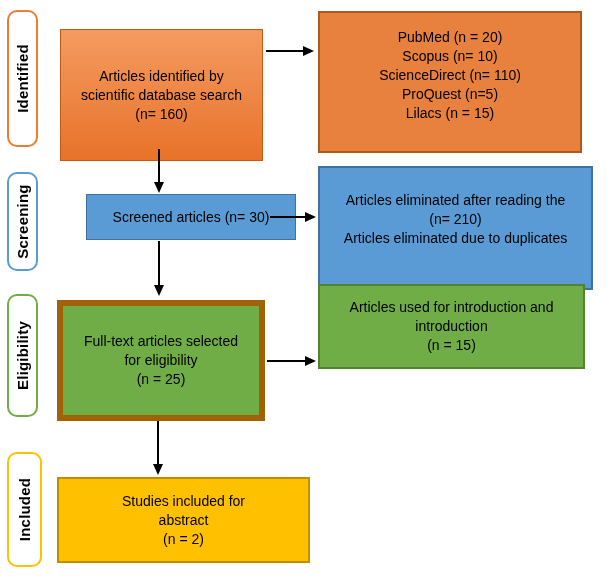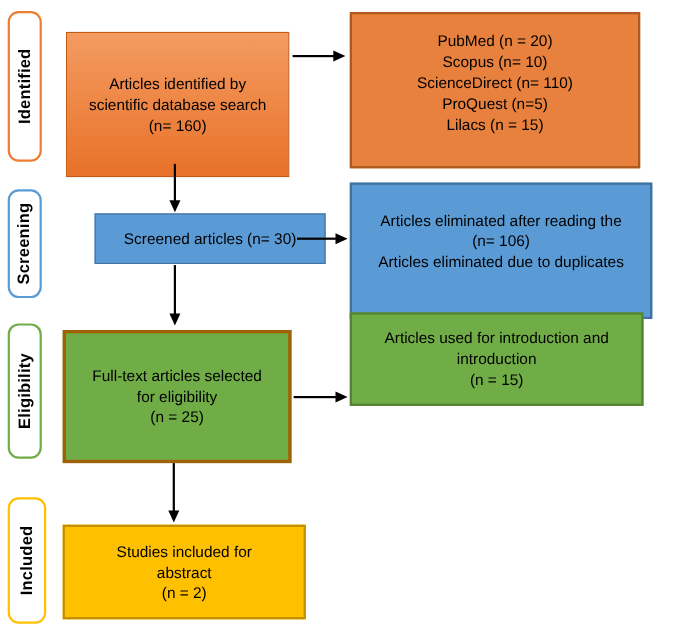--- a/index.html
+++ b/index.html
@@ -23,24 +23,24 @@
   #box-identified-main   { left:60px;  top:17px;  width:203px; height:132px;
                            background:linear-gradient(180deg,#F49B61 0%,#E87229 100%);
                            border:1px solid #C05A15;margin-top:12px; }
   #box-identified-sources{ left:318px; top:11px;  width:264px; height:142px;
                            background:#E8813D; border:2px solid #AD5A1E; padding-bottom:14px; }
   #box-screened          { left:58px;  top:194px; width:210px; height:46px;
                            background:#5B9BD5; border:1px solid #41719C;margin-left:28px; }
   #box-eliminated        { left:318px; top:166px; width:275px; height:124px;
                            background:#5B9BD5; border:2px solid #41719C; padding-bottom:18px; }
   #box-fulltext          { left:57px;  top:300px; width:208px; height:121px;
-                           background:#70AD47; border:3px solid #a16207; }
+                           background:#70AD47; border:6px solid #a16207; }
   #box-intro             { left:318px; top:284px; width:267px; height:85px;
                            background:#70AD47; border:2px solid #548235; }
-  #box-included          { left:57px;  top:477px; width:221px; height:86px;
+  #box-included          { left:57px;  top:477px; width:253px; height:86px;
                            background:#FFC000; border:2px solid #BF8F00; }
 
   
   .arrow-h { position:absolute; height:2px; background:#000; }
   .arrow-h::after { content:""; position:absolute; right:-10px; top:-4px; width:0; height:0;
                     border-left:11px solid #000; border-top:5px solid transparent;
                     border-bottom:5px solid transparent; }
   .arrow-v { position:absolute; width:2px; background:#000; }
   .arrow-v::after { content:""; position:absolute; bottom:-10px; left:-4px; width:0; height:0;
                     border-top:11px solid #000; border-left:5px solid transparent;
@@ -83,21 +83,21 @@
     <div class="line">ProQuest (n=5)</div>
     <div class="line">Lilacs (n = 15)</div>
   </div>
 
   <div class="box" id="box-screened">
     <div class="line">Screened articles (n= 30)</div>
   </div>
 
   <div class="box" id="box-eliminated">
     <div class="line">Articles eliminated after reading the</div>
-    <div class="line">(n= 106)</div>
+    <div class="line">(n= 210)</div>
     <div class="line">Articles eliminated due to duplicates</div>
   </div>
 
   <div class="box" id="box-fulltext">
     <div class="line">Full-text articles selected</div>
     <div class="line">for eligibility</div>
     <div class="line">(n = 25)</div>
   </div>
 
   <div class="box" id="box-intro">

